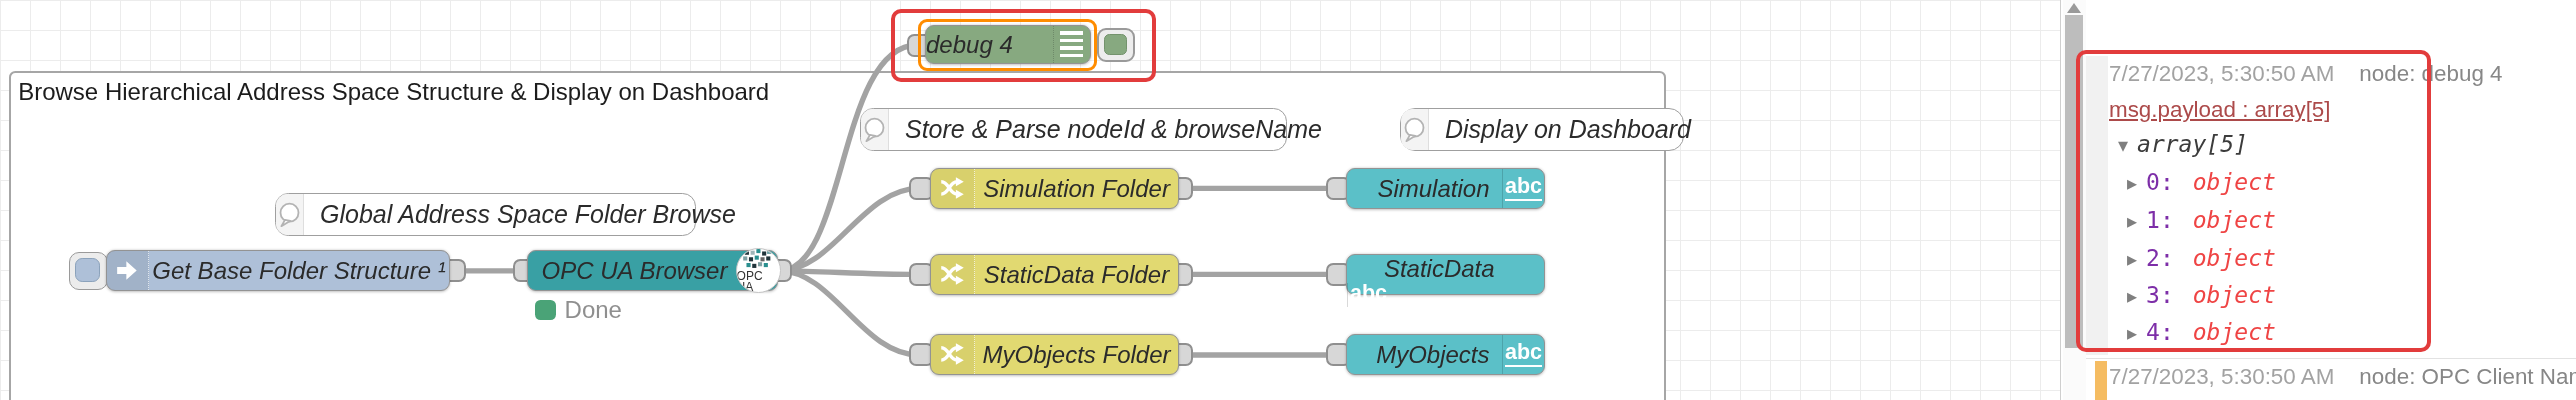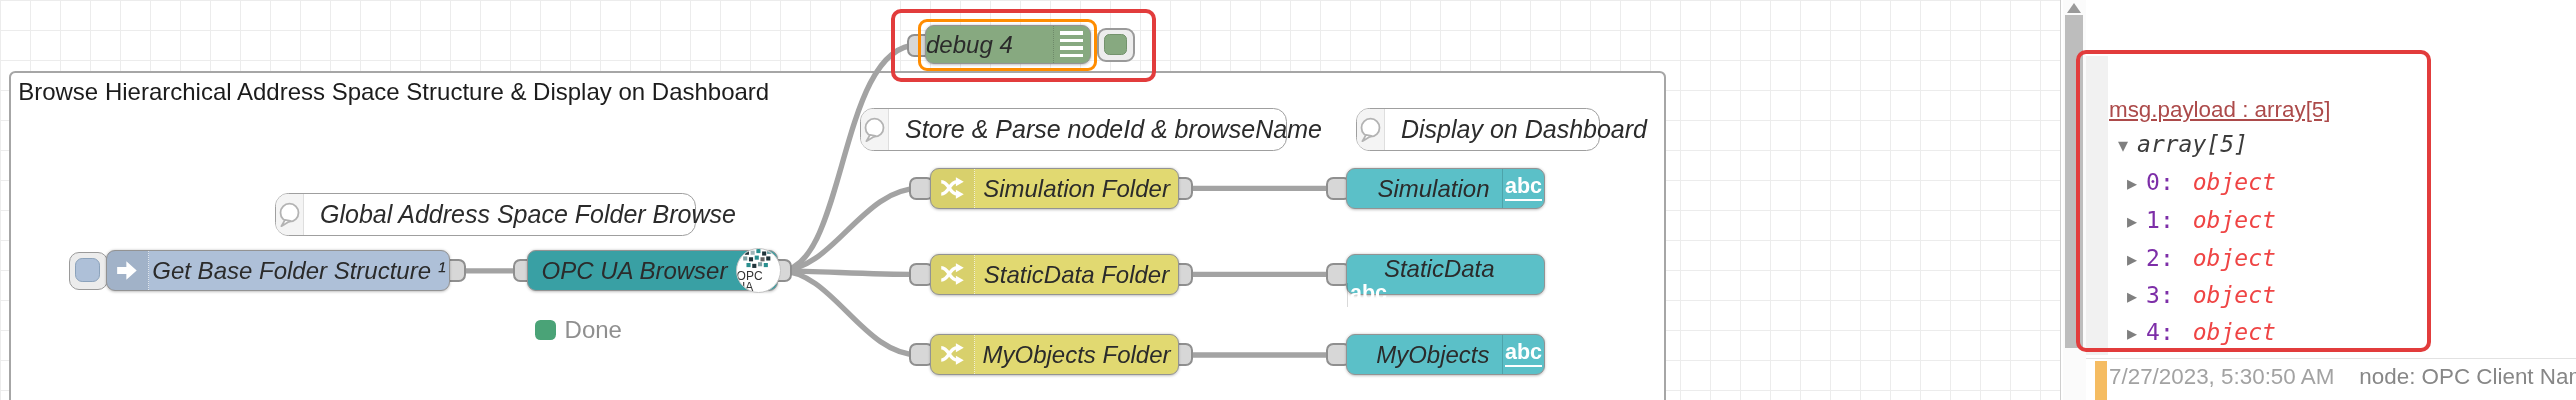--- a/index.html
+++ b/index.html
@@ -45,21 +45,21 @@
   #inject-node .strip{width:41px;background:rgba(0,0,0,.07);border-right:1.8px dotted rgba(255,255,255,.65);
     border-radius:7.2px 0 0 7.2px;}
 
   
   #opcua-node{left:527px;top:250px;width:251px;background:#39a0a4;}
   #opcua-node .lbl{padding-right:36px;}
   .opc-circle{position:absolute;right:-3.6px;top:-2.7px;width:43px;height:43px;border-radius:50%;
     background:#fff;border:0.9px solid #c4c4c4;display:flex;flex-direction:column;align-items:center;
     justify-content:flex-end;overflow:hidden;}
   .opc-circle .opc-txt{font-style:normal;font-size:12px;color:#333;line-height:10.8px;}
-  .status{position:absolute;left:535px;top:296px;display:flex;align-items:center;z-index:4;margin-top:20px;}
+  .status{position:absolute;left:535px;top:296px;display:flex;align-items:center;z-index:4;}
   .status-dot{width:20.6px;height:20px;border-radius:5.4px;background:#4aa377;}
   .status-txt{margin-left:9px;font-size:24px;color:#8f8f8f;}
 
   
   .switch-node{left:930px;width:249px;background:#e1d971;}
   .switch-node .strip{width:43px;background:rgba(0,0,0,.04);
     border-right:1.8px dotted rgba(255,255,255,.7);border-radius:7.2px 0 0 7.2px;}
 
   
   .disp-node{left:1346px;width:199px;background:#5bc0c8;}
@@ -144,21 +144,21 @@
     <div class="comment" style="left:860px;top:108px;width:427px;">
       <div class="comment-icon">
         <svg width="27" height="27" viewBox="0 0 30 30">
             <circle cx="15" cy="13" r="10" fill="#fff" stroke="#b3b3b3" stroke-width="2"></circle>
             <path d="M10 21 L6 28 L16 22 Z" fill="#fff" stroke="#b3b3b3" stroke-width="2" stroke-linejoin="round"></path>
           </svg>
       </div>
       <div class="lbl">Store &amp; Parse nodeId &amp; browseName</div>
     </div>
 
-    <div class="comment" style="left:1356px;top:108px;width:244px;">
+    <div class="comment" style="left:1400px;top:108px;width:284px;border-radius:15px;">
       <div class="comment-icon">
         <svg width="27" height="27" viewBox="0 0 30 30">
             <circle cx="15" cy="13" r="10" fill="#fff" stroke="#b3b3b3" stroke-width="2"></circle>
             <path d="M10 21 L6 28 L16 22 Z" fill="#fff" stroke="#b3b3b3" stroke-width="2" stroke-linejoin="round"></path>
           </svg>
       </div>
       <div class="lbl">Display on Dashboard</div>
     </div>
 
     <div id="inject-btn-outer">
@@ -284,20 +284,23 @@
   </div>
 
   <div id="sidebar">
     <div id="vscroll-track">
       <div id="vscroll-up"></div>
       <div id="vscroll-thumb"></div>
     </div>
 
     <div class="dbg-msg" id="msg1">
       <div class="gutter"></div>
+      <div class="meta" style="left:23px;top:9px;">
+        <span class="ts">7/27/2023, 5:30:50 AM</span><span class="src">node: debug 4</span>
+      </div>
       <div class="mpath" style="left:23px;top:45px;text-decoration:underline;">msg.payload : array[5]</div>
 
       <div class="tree-row" style="left:32px;top:79px;">
         <span class="tri">▾</span><span class="k-root">array[5]</span>
       </div>
       <div class="tree-row" style="left:41px;top:117px;">
         <span class="tri">▸</span><span class="k-num">0:</span><span class="v-obj">object</span>
       </div>
       <div class="tree-row" style="left:41px;top:155px;">
         <span class="tri">▸</span><span class="k-num">1:</span><span class="v-obj">object</span>

